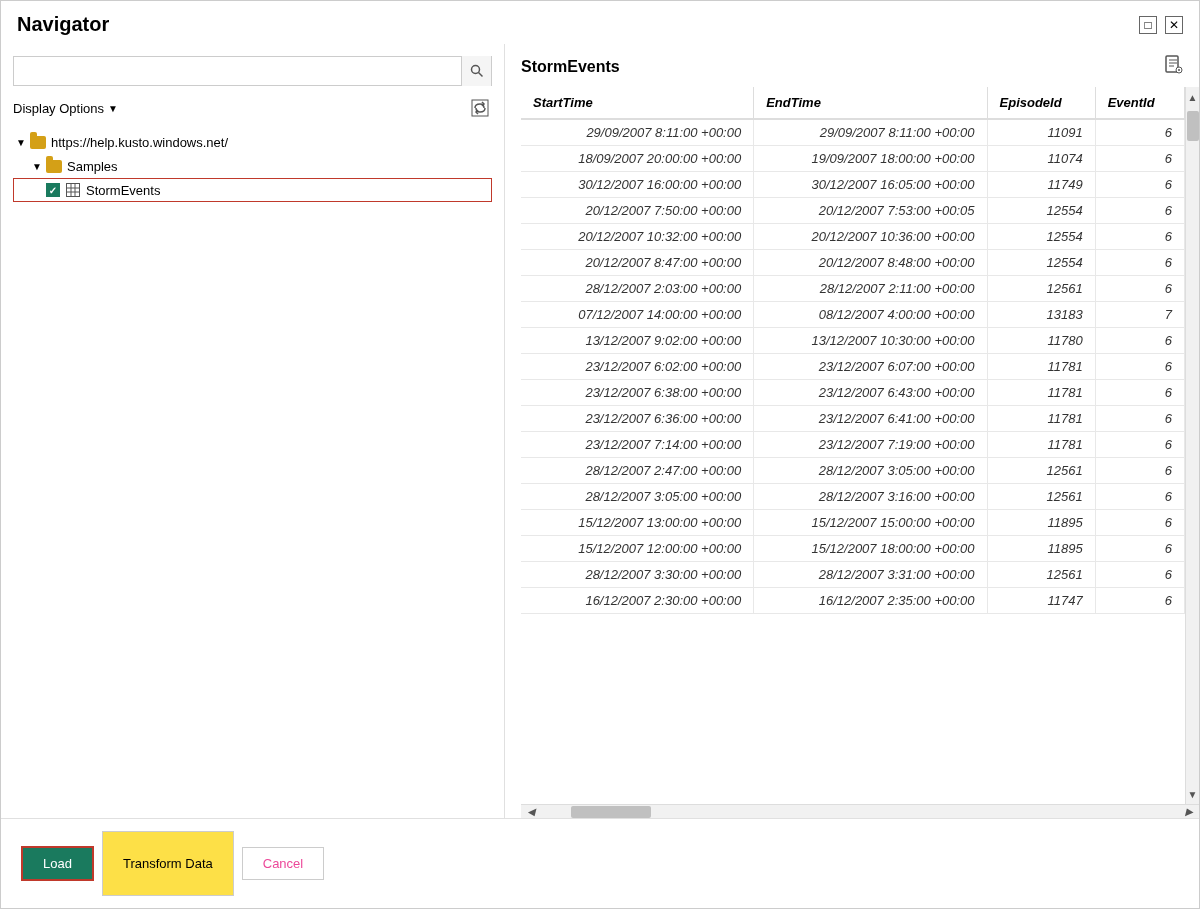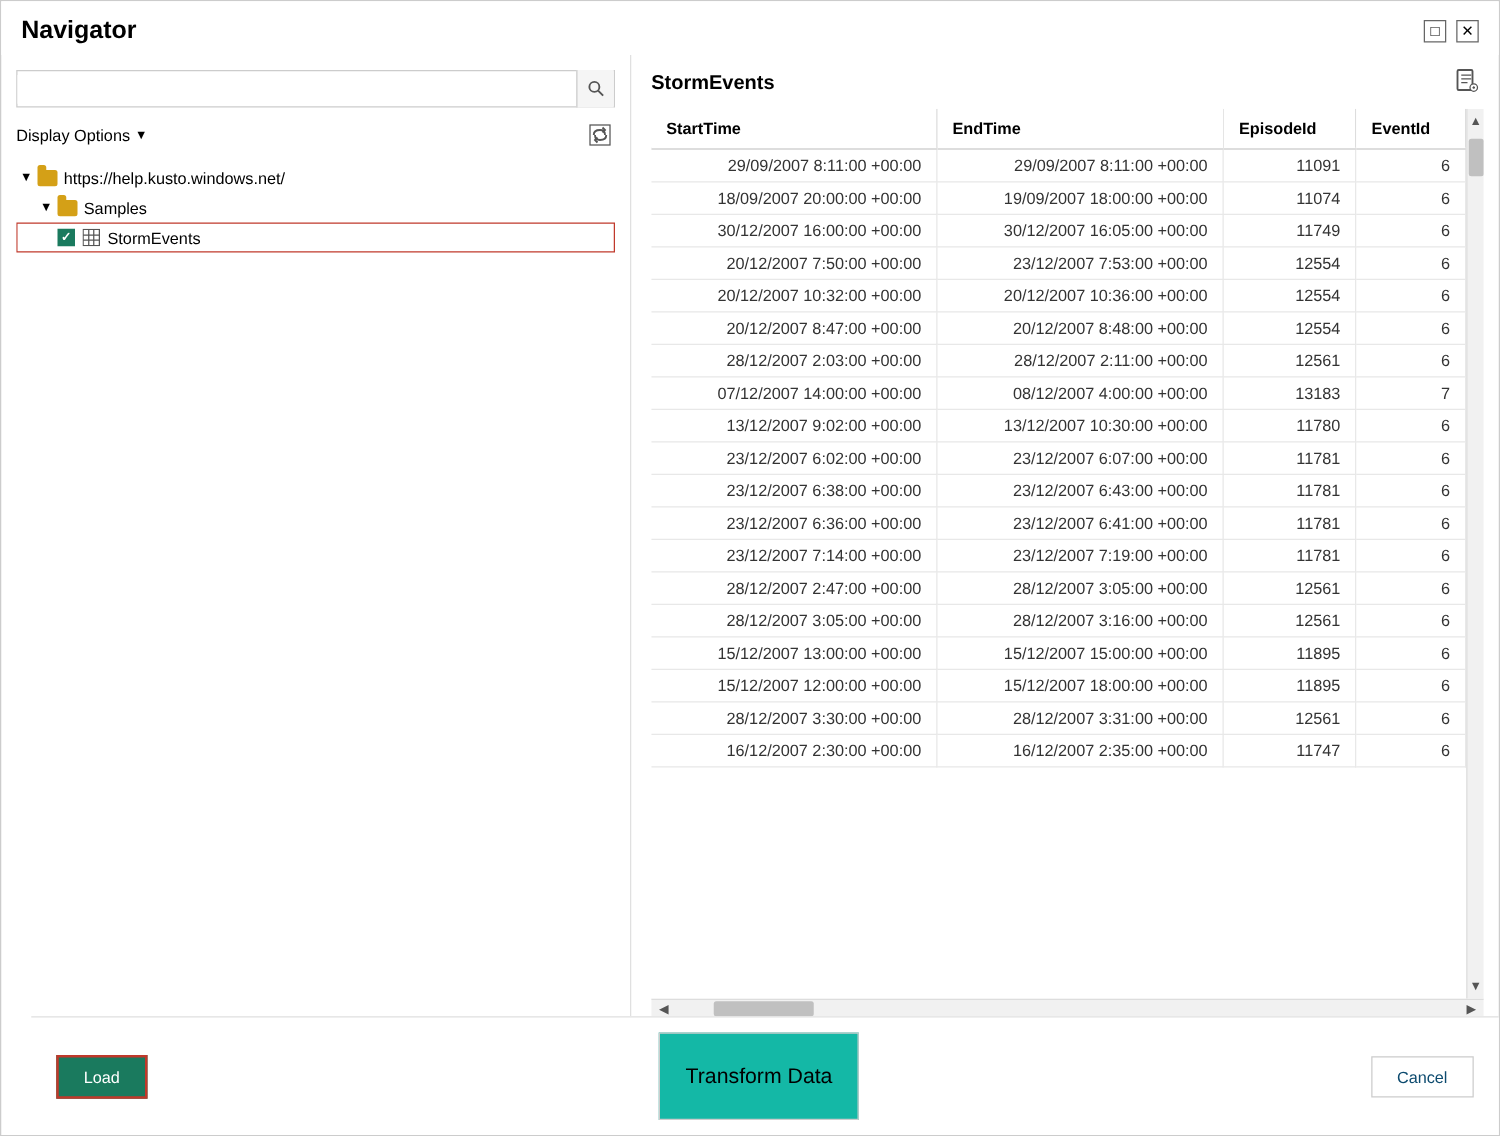--- a/index.html
+++ b/index.html
@@ -309,48 +309,47 @@
       top: 1px;
       height: 12px;
       width: 80px;
       background: #c0c0c0;
       border-radius: 2px;
     }
     
     .footer {
       display: flex;
       align-items: center;
-      justify-content: space-between;
+      justify-content: flex-start;
       padding: 12px 20px;
       border-top: 1px solid #e0e0e0;
       gap: 8px;
       background: #fff;
       flex-shrink: 0;
-      margin-left: 24px;
     }
     .btn-load {
       background: #1a7a5e;
       color: #fff;
       border: 2px solid #c0392b;
       padding: 8px 20px;
       cursor: pointer;
       font-size: 13px;
       font-weight: 500;
     }
     .btn-transform {
-      background: #14b8a6;
+      background: #fde047;
       color: #000;
       border: 1px solid #ccc;
       padding: 24px 20px;
       cursor: pointer;
-      font-size: 17px;
+      font-size: 13px;
     }
     .btn-cancel {
       background: #fff;
-      color: #0c4a6e;
+      color: #ec4899;
       border: 1px solid #ccc;
       padding: 8px 20px;
       cursor: pointer;
       font-size: 13px;
     }
     .indent1 { padding-left: 0px; }
     .indent2 { padding-left: 16px; }
     .indent3 { padding-left: 32px; }
   </style>
 </head>
@@ -439,21 +438,21 @@
             <line x1="6" y1="6" x2="14" y2="6" stroke="#555" stroke-width="1"></line>
             <line x1="6" y1="9" x2="14" y2="9" stroke="#555" stroke-width="1"></line>
             <line x1="6" y1="12" x2="11" y2="12" stroke="#555" stroke-width="1"></line>
             <circle cx="16" cy="16" r="3" fill="white" stroke="#555" stroke-width="1"></circle>
             <line x1="15" y1="16" x2="17" y2="16" stroke="#555" stroke-width="1"></line>
             <line x1="16" y1="15" x2="16" y2="17" stroke="#555" stroke-width="1"></line>
           </svg>
         </span>
       </div>
 
-      <div style="flex:1; display:flex; flex-direction:column; overflow:hidden; margin-left:16px; margin-right:12px;">
+      <div style="flex:1; display:flex; flex-direction:column; overflow:hidden; margin-left:16px; margin-right:0;font-style:italic;">
         <div style="flex:1; display:flex; overflow:hidden;">
           <div style="flex:1; overflow:hidden; display:flex; flex-direction:column;">
             <div class="inner-scroll" style="flex:1; overflow-y:hidden; overflow-x:hidden;">
               <table class="data-table">
                 <thead>
                   <tr>
                     <th>StartTime</th>
                     <th>EndTime</th>
                     <th>EpisodeId</th>
                     <th>EventId</th>
@@ -473,21 +472,21 @@
       <td class="num-col">6</td>
     </tr>
                     <tr>
       <td class="date-col">30/12/2007 16:00:00 +00:00</td>
       <td class="date-col">30/12/2007 16:05:00 +00:00</td>
       <td class="num-col">11749</td>
       <td class="num-col">6</td>
     </tr>
                     <tr>
       <td class="date-col">20/12/2007 7:50:00 +00:00</td>
-      <td class="date-col">23/12/2007 7:53:00 +00:00</td>
+      <td class="date-col">20/12/2007 7:53:00 +00:05</td>
       <td class="num-col">12554</td>
       <td class="num-col">6</td>
     </tr>
                     <tr>
       <td class="date-col">20/12/2007 10:32:00 +00:00</td>
       <td class="date-col">20/12/2007 10:36:00 +00:00</td>
       <td class="num-col">12554</td>
       <td class="num-col">6</td>
     </tr>
                     <tr>

